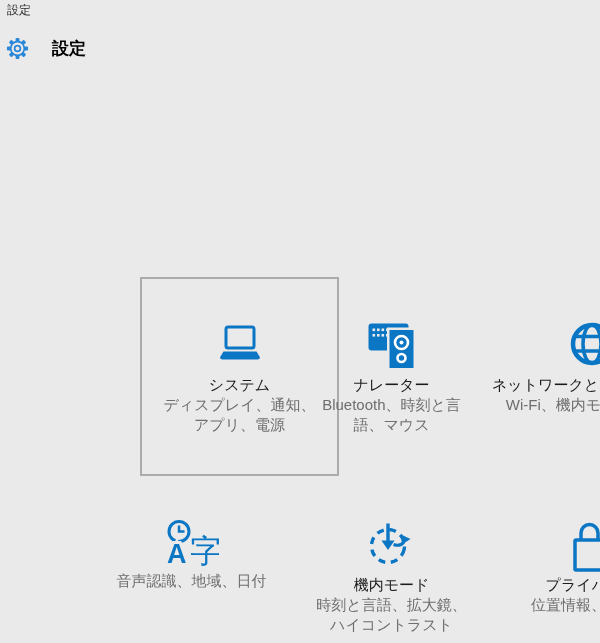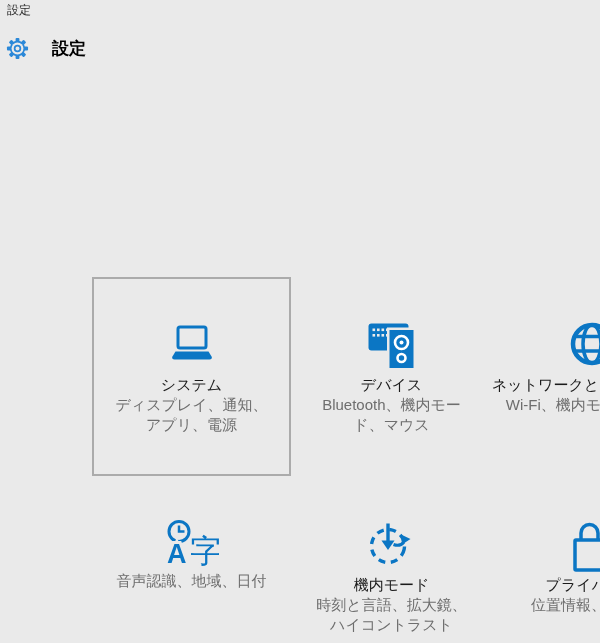--- a/index.html
+++ b/index.html
@@ -21,21 +21,21 @@
   }
   .gear-wrap{width:23px;height:23px;color:var(--gear-accent,#2b88d8);display:block;}
   .page-title{
     margin-left:23px;
     font-size:17px;font-weight:bold;color:#000;
   }
   .tile{
     position:absolute;width:199px;height:199px;
     box-sizing:border-box;text-align:center;cursor:pointer;
   }
-  .tile.hovered{border:2px solid var(--tile-hover-border,#ababab);}
+  .tile.hovered{border:2px solid var(--tile-hover-border,#ababab);margin-left:48px;}
   .icon-area{
     margin-top:41px;height:52px;
     display:flex;align-items:center;justify-content:center;
     color:var(--accent,#0b76c4);
   }
   .tile.hovered .icon-area{margin-top:39px;}
   .tile-title{
     font-size:15px;line-height:19px;margin-top:5px;
     color:var(--title-text,#1b1b1b);
   }
@@ -103,22 +103,22 @@
         <rect x="13.5" y="14" width="2.6" height="2.6"></rect>
           <rect x="18" y="14" width="9" height="2.6"></rect>
       </g>
       <rect x="19" y="7.5" width="29" height="40.5" fill="#eaeaea"></rect>
       <rect x="21.5" y="10" width="24" height="38" fill="currentColor"></rect>
       <circle cx="33.5" cy="22.5" r="6.5" fill="none" stroke="#ffffff" stroke-width="2.6"></circle>
       <circle cx="33.5" cy="22.5" r="2" fill="#ffffff"></circle>
       <circle cx="33.5" cy="38" r="4" fill="none" stroke="#ffffff" stroke-width="2.6"></circle>
     </svg>
   </div>
-  <div class="tile-title">デバイス</div>
-  <div class="tile-sub">Bluetooth、機内モード、マウス</div>
+  <div class="tile-title">ナレーター</div>
+  <div class="tile-sub">Bluetooth、時刻と言語、マウス</div>
 </div>
 
 <div class="tile clip" id="tile-network">
   <div class="icon-area">
     <svg viewBox="0 0 48 48" width="48" height="48">
       <circle cx="24" cy="24" r="19" fill="none" stroke="currentColor" stroke-width="4.5"></circle>
       <ellipse cx="24" cy="24" rx="9" ry="19" fill="none" stroke="currentColor" stroke-width="3.5"></ellipse>
       <path d="M6.5 16.5 H41.5 M5.5 31 H42.5" fill="none" stroke="currentColor" stroke-width="3.5"></path>
     </svg>
   </div>

